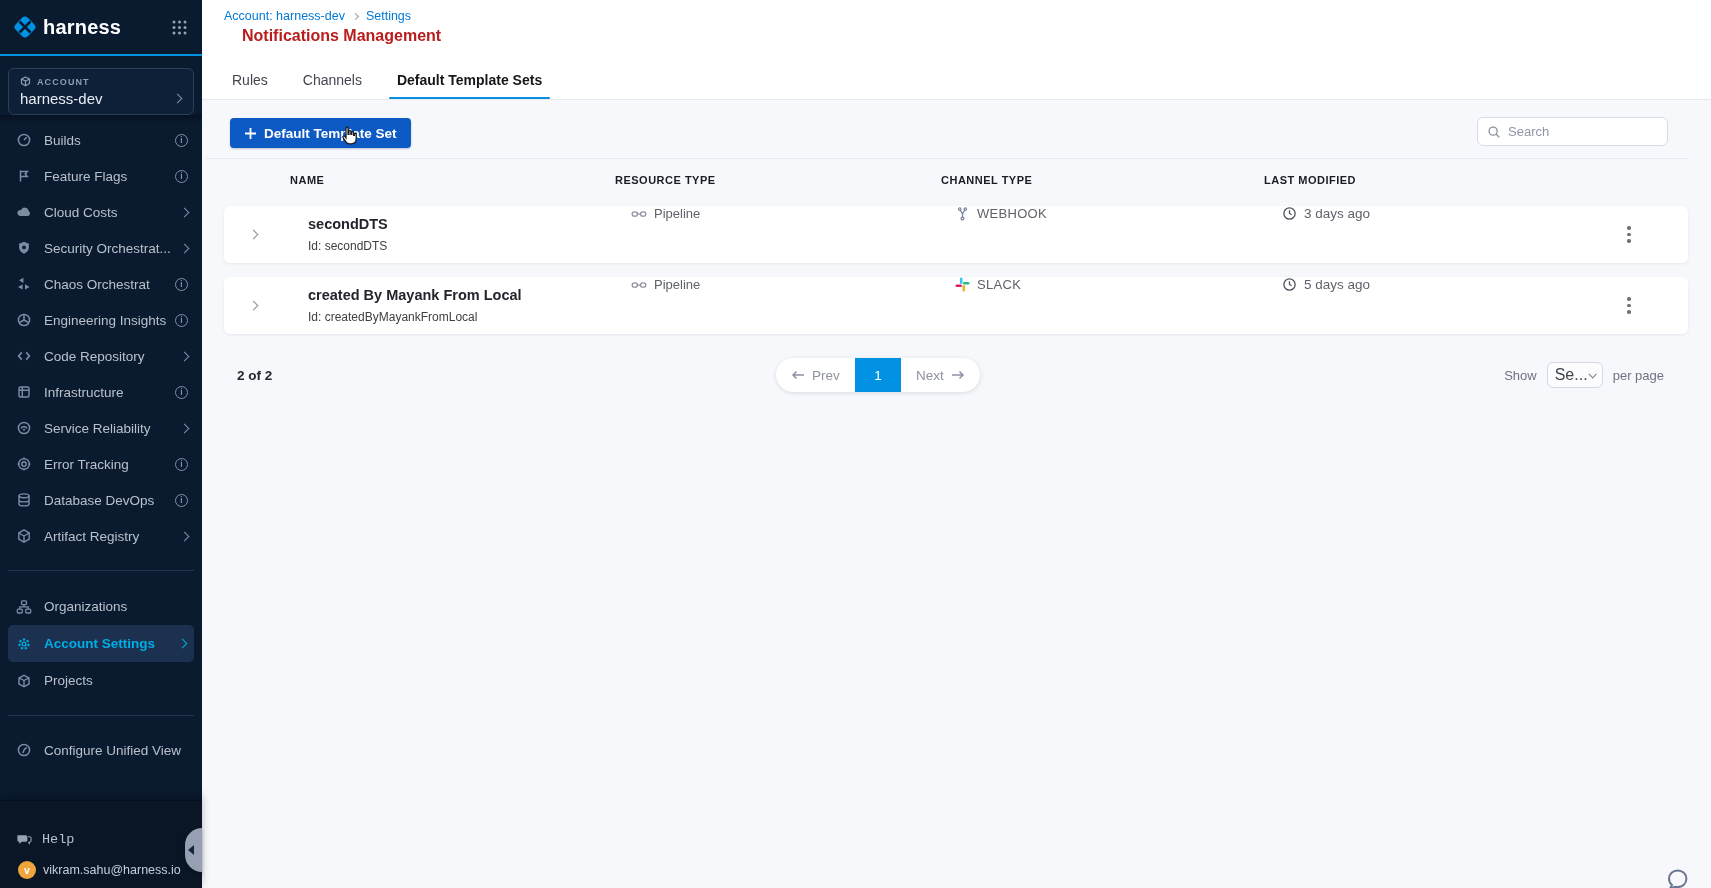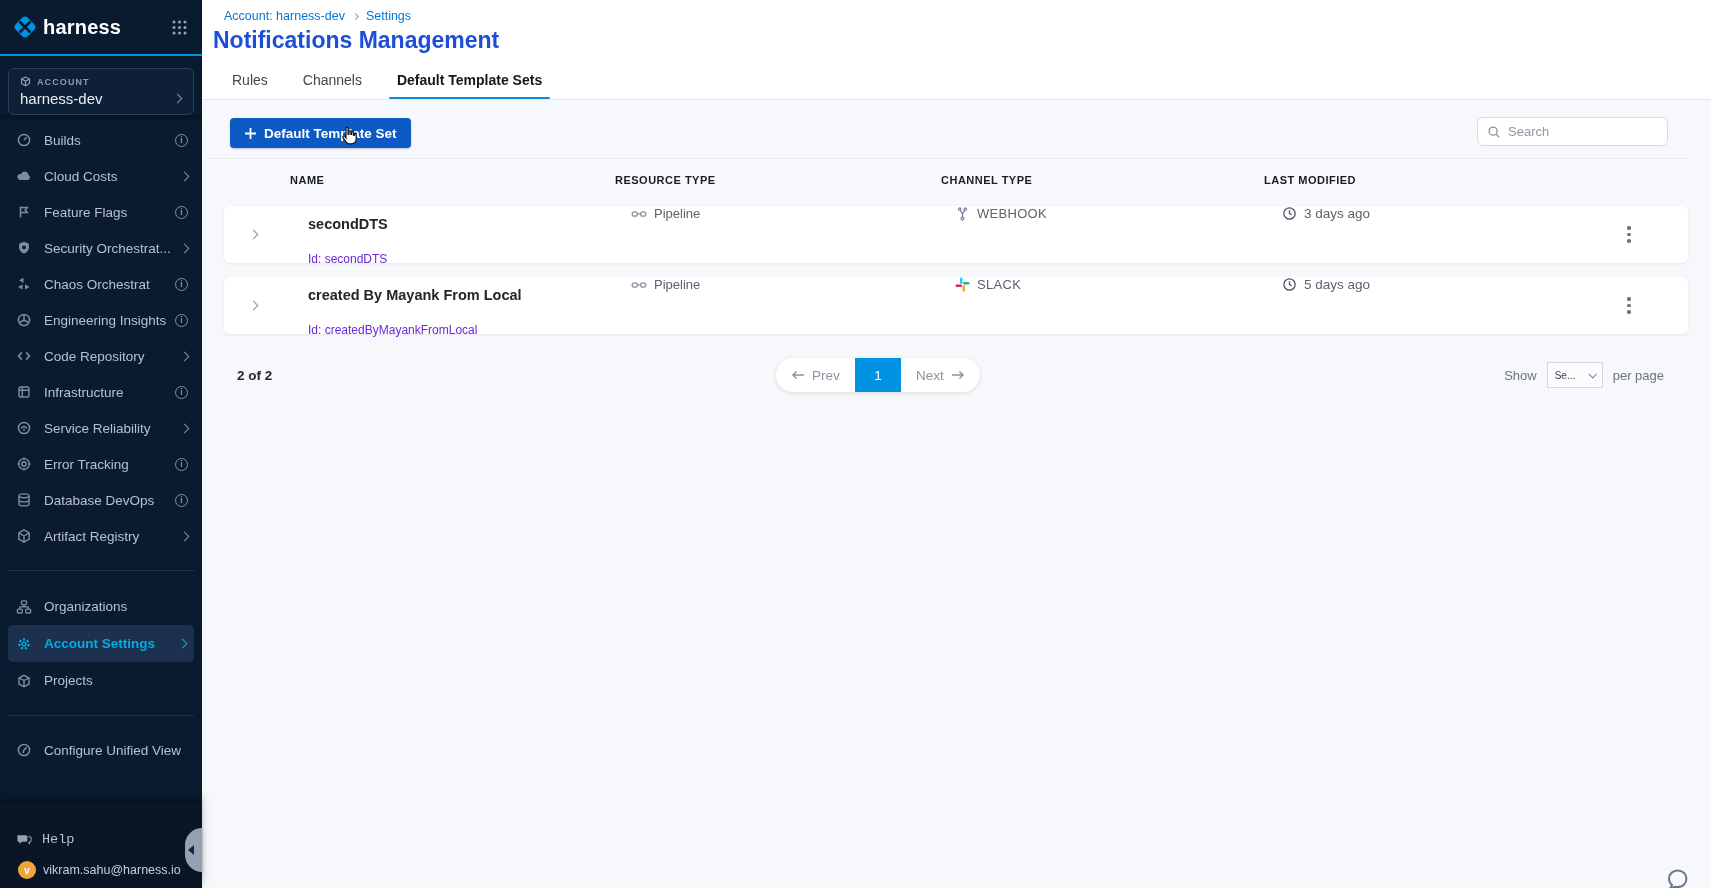--- a/index.html
+++ b/index.html
@@ -45,21 +45,21 @@
   .user-email { margin-left:7px; font-size:12.5px; color:#c6cdd9; }
   .collapse-handle { position:absolute; right:0; top:828px; width:17px; height:44px; background:#96a0b2; border-radius:22px 0 0 22px; display:flex; align-items:center; justify-content:flex-start; padding-left:3px; cursor:pointer; box-shadow:0 1px 3px rgba(0,0,0,.3); }
   .collapse-handle .tri { width:0; height:0; border-top:5px solid transparent; border-bottom:5px solid transparent; border-right:6px solid #16263d; }
 
   
   .main { position:absolute; left:202px; top:0; right:0; bottom:0; }
   .page-header { position:absolute; left:0; right:0; top:0; height:100px; background:#fff; border-bottom:1px solid #e5e8ee; }
   .breadcrumb { position:absolute; left:22px; top:9px; font-size:12.5px; display:flex; align-items:center; }
   .crumb { color:#0278d5; cursor:pointer; }
   .crumb-sep { width:5px; height:5px; border-right:1.5px solid #9aa0ab; border-top:1.5px solid #9aa0ab; transform:rotate(45deg); margin:0 8px; }
-  .page-title { position:absolute; left:11px; top:27px; font-size:23px; font-weight:700; color:#1d4ed8; }
+  .page-title { position:absolute; left:40px; top:27px; font-size:16px; font-weight:700; color:#b91c1c; }
   .tabs { position:absolute; left:22px; bottom:0; display:flex; gap:19px; }
   .tab { position:relative; padding:0 8px; height:34px; line-height:30px; font-size:14px; color:#42464f; cursor:pointer; }
   .tab.active { font-weight:700; color:#14161a; }
   .tab.active::after { content:''; position:absolute; left:0; right:0; bottom:0; height:2.5px; background:#0b8de0; border-radius:2px; }
 
   .primary-btn { position:absolute; left:28px; top:118px; height:30px; display:flex; align-items:center; gap:7px; padding:0 14px; background:#0d5ac4; border:none; border-radius:4px; color:#fff; font-size:13.5px; font-weight:700; font-family:inherit; cursor:pointer; box-shadow:0 1px 2px rgba(10,40,90,.25); }
   .mouse-cursor { position:absolute; left:136px; top:124px; z-index:9; pointer-events:none; }
 
   .search-box { position:absolute; left:1275px; top:117px; width:191px; height:29px; background:#fff; border:1px solid #d8dbe7; border-radius:6px; display:flex; align-items:center; padding:0 9px; gap:7px; }
   .search-box input { border:none; outline:none; flex:1; font-size:13px; font-family:inherit; color:#3c4049; background:transparent; }
@@ -67,34 +67,34 @@
 
   .table-headrow { position:absolute; left:4px; right:23px; top:158px; height:36px; border-top:1px solid #e7e9f0; }
   .th { position:absolute; top:15px; font-size:11px; font-weight:700; letter-spacing:.5px; color:#191d23; }
 
   .row-card { position:absolute; left:22px; right:23px; height:57px; background:#fff; border-radius:6px; box-shadow:0 1px 3px rgba(30,40,70,.08); cursor:pointer; }
   .row-1 { top:206px; } .row-2 { top:277px; }
   .expander { position:absolute; left:18px; top:0; bottom:0; width:22px; display:flex; align-items:center; justify-content:center; cursor:pointer; }
   .expander .chev { border-color:#8c909a; }
   .cell-name { position:absolute; left:84px; top:10px; }
   .row-name { font-size:14.5px; font-weight:700; color:#22252c; }
-  .row-id { font-size:12px; color:#6d28d9; margin-top:20px; }
+  .row-id { font-size:12px; color:#404040; margin-top:7px; }
   .cell { position:absolute; top:0; bottom:0; display:flex; align-items:flex-start; gap:7px; font-size:13px; color:#5f626c; }
   .cell-resource { left:407px; }
   .cell-channel { left:731px; letter-spacing:.3px; }
   .cell-date { left:1058px; font-size:13.5px; }
   .kebab { position:absolute; right:48px; top:0; bottom:0; width:22px; display:flex; flex-direction:column; align-items:center; justify-content:center; gap:3px; cursor:pointer; }
   .kebab i { width:3.5px; height:3.5px; border-radius:50%; background:#6e7077; }
 
   .pg-summary { position:absolute; left:35px; top:368px; font-size:13.5px; font-weight:700; color:#25272c; }
   .pg-pill { position:absolute; left:574px; top:358px; width:204px; height:34px; background:#fff; border-radius:17px; box-shadow:0 1px 4px rgba(30,40,70,.14); display:flex; align-items:stretch; overflow:hidden; }
   .pg-btn { flex:1; display:flex; align-items:center; justify-content:center; gap:7px; font-size:13.5px; color:#8d93a2; cursor:pointer; background:none; border:none; font-family:inherit; }
   .pg-page { width:46px; background:#0292e4; color:#fff; display:flex; align-items:center; justify-content:center; font-size:13.5px; cursor:pointer; }
   .pg-size { position:absolute; right:47px; top:361px; height:28px; display:flex; align-items:center; gap:10px; font-size:13px; color:#6d7380; }
-  .size-select { width:56px; height:26px; border:1px solid #d5d8e4; background:#fcfcfe; border-radius:0; display:flex; align-items:center; justify-content:space-between; padding:0 7px; font-size:10px; color:#3f434e; cursor:pointer; }
+  .size-select { width:56px; height:26px; border:1px solid #d5d8e4; background:#fcfcfe; border-radius:6px; display:flex; align-items:center; justify-content:space-between; padding:0 7px; font-size:16px; color:#3f434e; cursor:pointer; }
   .caret-down { width:6px; height:6px; border-right:1.4px solid #7c818d; border-bottom:1.4px solid #7c818d; transform:rotate(45deg) translateY(-1px); }
 
   .chat-fab { position:absolute; left:1460px; top:864px; }
   svg { display:block; }
 </style>
 </head>
 <body>
 
 <div class="app">
 
@@ -144,35 +144,35 @@
             <svg width="16" height="16" viewBox="0 0 16 16" fill="none" stroke="#7e8ca2" stroke-width="1.5">
               <circle cx="8" cy="8" r="5.6"></circle>
               <path d="M8 8l2.7-2.7"></path>
             </svg>
           </span>
         <span class="nlabel">Builds</span>
         <span class="info-badge"></span>
       </div>
       <div class="nav-item">
         <span class="nicon">
+            <svg width="16" height="16" viewBox="0 0 16 16" fill="none" stroke="#7e8ca2" stroke-width="1.5">
+              <path d="M4.5 2.5v11M4.5 3.4h6.8L9.2 5.9l2.1 2.5H4.5"></path>
+            </svg>
+          </span>
+        <span class="nlabel">Feature Flags</span>
+        <span class="info-badge"></span>
+      </div>
+      <div class="nav-item">
+        <span class="nicon">
             <svg width="16" height="16" viewBox="0 0 16 16" fill="#7e8ca2">
               <path d="M4.6 12a3 3 0 1 1 .5-5.9 3.9 3.9 0 0 1 7.5 1A2.6 2.6 0 0 1 11.6 12z"></path>
             </svg>
           </span>
         <span class="nlabel">Cloud Costs</span>
         <span class="chev"></span>
-      </div>
-      <div class="nav-item">
-        <span class="nicon">
-            <svg width="16" height="16" viewBox="0 0 16 16" fill="none" stroke="#7e8ca2" stroke-width="1.5">
-              <path d="M4.5 2.5v11M4.5 3.4h6.8L9.2 5.9l2.1 2.5H4.5"></path>
-            </svg>
-          </span>
-        <span class="nlabel">Feature Flags</span>
-        <span class="info-badge"></span>
       </div>
       <div class="nav-item">
         <span class="nicon">
             <svg width="16" height="16" viewBox="0 0 16 16" fill="#7e8ca2">
               <path d="M8 1.8l4.9 1.9v3.9c0 2.9-2 4.9-4.9 6.1-2.9-1.2-4.9-3.2-4.9-6.1V3.7z"></path>
               <circle cx="8" cy="7.4" r="1.9" fill="#0a1b30"></circle>
             </svg>
           </span>
         <span class="nlabel">Security Orchestrat...</span>
         <span class="chev"></span>

